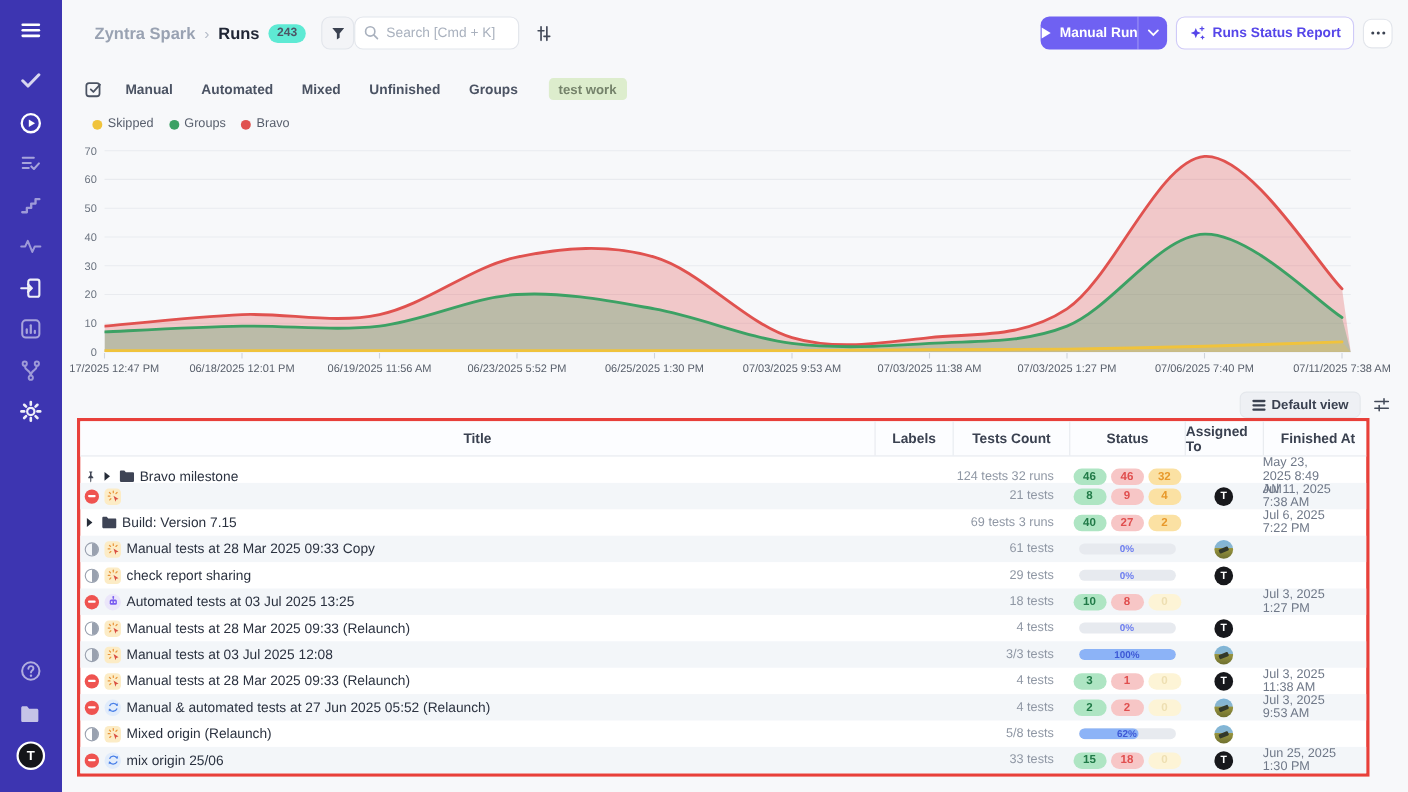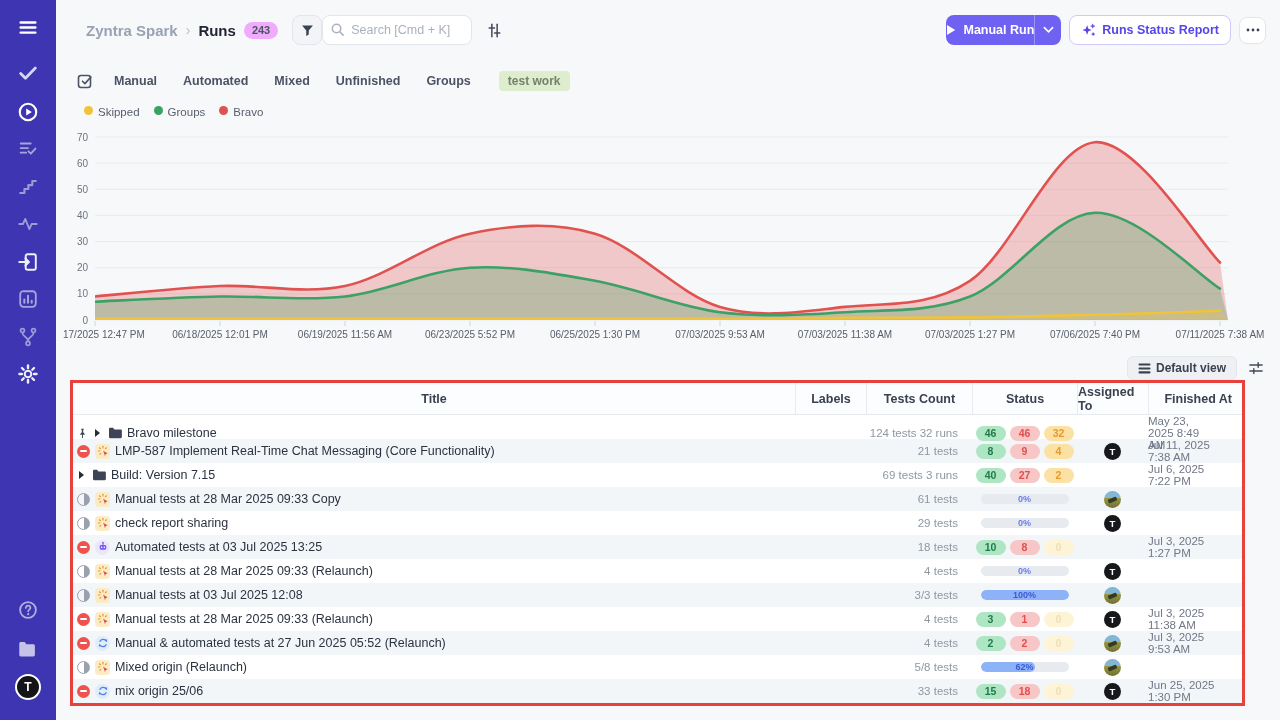--- a/index.html
+++ b/index.html
@@ -9,21 +9,21 @@
   .sbi{position:absolute;left:17px;width:22px;height:22px;cursor:pointer}
   .sbi svg{display:block}
   .main{position:absolute;left:56px;top:0;width:1224px;height:720px}
 
   
   .topbar{position:absolute;left:30px;top:15px;height:30px;display:flex;align-items:center}
   .crumb{display:flex;align-items:center;gap:8px;font-size:15px}
   .crumb .proj{color:#99a2b2;font-weight:600}
   .crumb .sep{color:#b6bdc9;font-size:14px}
   .crumb .page{color:#2026357;color:#202635;font-weight:700}
-  .countbadge{background:#f0abfc;color:#4d5565;font-size:11px;font-weight:700;
+  .countbadge{background:#5eead4;color:#4d5565;font-size:11px;font-weight:700;
               border-radius:10px;padding:3px 8px;line-height:1}
   .iconbtn{width:30px;height:30px;border:1px solid #e2e5eb;background:#f3f4f7;border-radius:8px;
            display:flex;align-items:center;justify-content:center;cursor:pointer;box-sizing:border-box}
   .search{margin-left:0;position:relative;width:150px;height:30px}
   .search input{width:100%;height:100%;box-sizing:border-box;border:1px solid #e2e5eb;border-radius:8px;
            background:#fff;padding:0 8px 0 28px;font-size:12.5px;color:#39404f;outline:none;
            font-family:"Liberation Sans",sans-serif}
   .search input::placeholder{color:#a9b1be}
   .search .mag{position:absolute;left:8px;top:7px}
   .plain-ic{margin-left:14px;cursor:pointer;display:flex;align-items:center}
@@ -43,21 +43,21 @@
   
   .tabsrow{position:absolute;left:20px;top:68px;height:26px;display:flex;align-items:center}
   .tabsrow .selicon{margin-right:20px;display:flex;cursor:pointer}
   .tabs{display:flex;align-items:center;gap:26px}
   .tab{font-size:12.5px;font-weight:600;color:#4b5363;cursor:pointer;white-space:nowrap}
   .tagpill{margin-left:28px;background:#ddedcd;color:#74826a;font-size:12px;font-weight:600;
            border-radius:4px;padding:3px 9px;cursor:pointer}
 
   
   .legend{position:absolute;left:28px;top:106px;display:flex;align-items:center;gap:14px}
-  .legitem{display:flex;align-items:flex-start;gap:5px}
+  .legitem{display:flex;align-items:flex-end;gap:5px}
   .legdot{width:9px;height:9px;border-radius:50%}
   .leglab{font-size:11.5px;color:#575e6c}
 
   
   #chart{position:absolute;left:0;top:128px}
 
   
   .viewrow{position:absolute;top:356px;right:16px;display:flex;align-items:center;gap:11px}
   .viewbtn{display:flex;align-items:center;gap:5px;height:24px;padding:0 10px;background:#eef0f4;
            border:1px solid #e4e7ec;border-radius:6px;font-size:12px;font-weight:700;color:#3a4150;cursor:pointer}
@@ -422,21 +422,20 @@
                 <g stroke="#e8953a" stroke-width="1.3" stroke-linecap="round">
                   <line x1="7" y1="1.6" x2="7" y2="3.4"></line>
                   <line x1="2.9" y1="3.2" x2="4.1" y2="4.4"></line>
                   <line x1="1.6" y1="7" x2="3.4" y2="7"></line>
                   <line x1="3.2" y1="11" x2="4.4" y2="9.8"></line>
                   <line x1="11" y1="3.2" x2="9.8" y2="4.4"></line>
                 </g>
                 <path d="M7.2 6.6l5.4 3.4-2.5.6-.7 2.5z" fill="#d94f43"></path>
               </svg>
             </span>
-            <span class="ttl">LMP-587 Implement Real-Time Chat Messaging (Core Functionality)</span>
           </div>
     <div class="cell"></div>
     <div class="cell c-tests">21 tests</div>
     <div class="cell c-status">
             <span class="badge b-passed">8</span>
             <span class="badge b-failed">9</span>
             <span class="badge b-skipped">4</span>
           </div>
     <div class="cell c-assg">
             <span class="avT">T</span>

